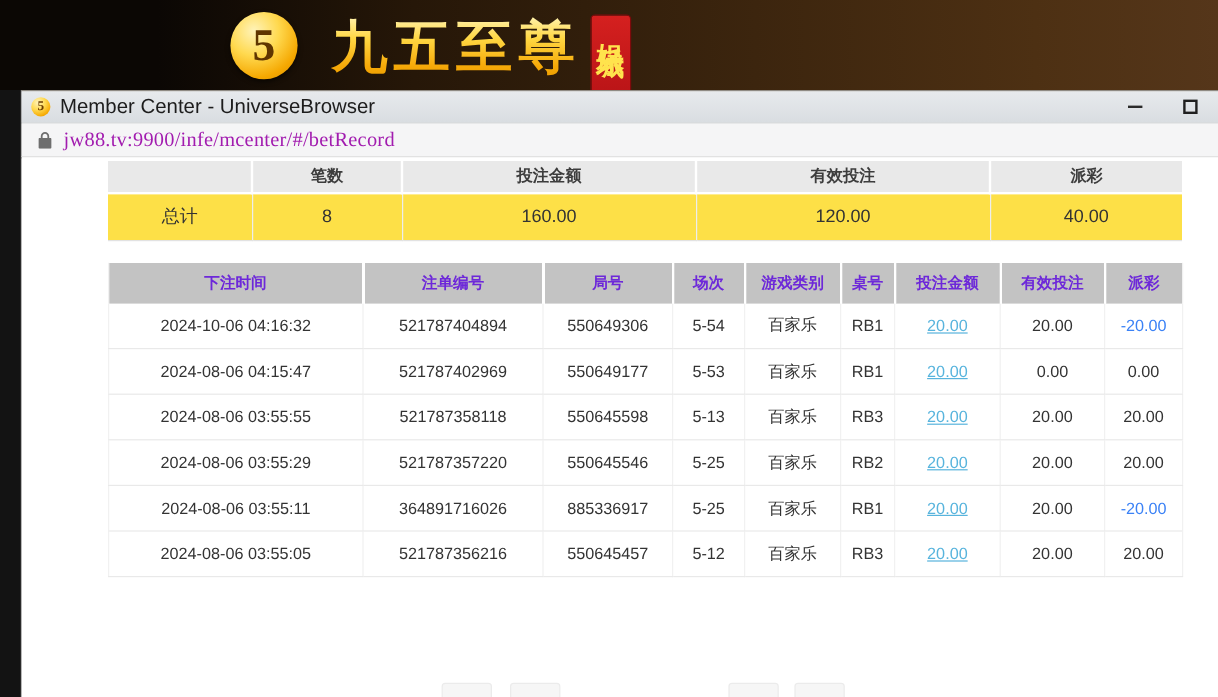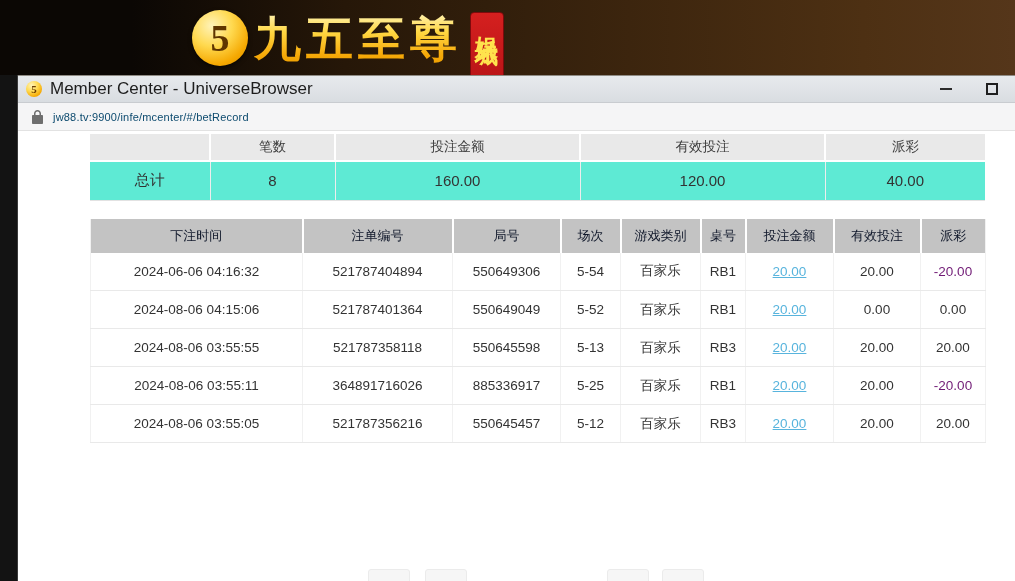--- a/index.html
+++ b/index.html
@@ -16,21 +16,21 @@
   }
   .logo { position:absolute; left:192px; top:10px; display:flex; align-items:flex-start; }
   .logo-circle {
     width:56px; height:56px; border-radius:50%;
     background:radial-gradient(circle at 35% 28%, #fff3b9 0%, #ffd94f 38%, #f5a801 72%, #d88c00 100%);
     box-shadow:0 2px 4px rgba(0,0,0,.6);
     display:flex; align-items:center; justify-content:center;
   }
   .logo-glyph { font-family:"Liberation Serif", serif; font-size:38px; font-weight:bold; color:#5f3500; line-height:1; }
   .brand-text {
-    margin-left:6px; font-size:47px; font-weight:bold; letter-spacing:5px; line-height:58px;
+    margin-left:28px; font-size:47px; font-weight:bold; letter-spacing:5px; line-height:58px;
     color:#f5b91e;
     background:linear-gradient(180deg,#fff0a8 8%,#ffd743 38%,#f6a908 78%,#e89b00 100%);
     -webkit-background-clip:text; background-clip:text; -webkit-text-fill-color:transparent;
     text-shadow:none; white-space:nowrap;
   }
   .brand-badge {
     margin-left:8px; margin-top:2px; width:34px; height:108px;
     background:linear-gradient(180deg,#d5201f 0%,#a90d12 100%);
     border:1px solid #7e0a0c; border-radius:4px; padding-top:5px;
     writing-mode:vertical-rl; text-orientation:upright;
@@ -61,53 +61,53 @@
   .win-controls { margin-left:auto; display:flex; height:100%; }
   .win-btn { width:46px; height:100%; display:flex; align-items:center; justify-content:center; cursor:pointer; }
   .minimize-glyph { width:12px; height:2px; background:#2b2b2b; }
   .maximize-glyph { width:12px; height:12px; border:2px solid #1f1f1f; background:transparent; }
 
   .urlbar {
     height:28px; background:#f5f5f6; border-bottom:1px solid #e2e2e2;
     display:flex; align-items:center; padding:0 14px;
   }
   .lock-icon { margin-right:10px; display:flex; }
-  .url-text { font-size:11px; color:#0c4a6e; letter-spacing:.2px; }
+  .url-text { font-size:17px; color:#a21caf; letter-spacing:.2px;font-family:Liberation Serif, serif; }
 
   .content { position:absolute; left:0; top:57px; right:0; bottom:0; background:#fff; padding:2px 0 0 72px; }
 
   table { border-collapse:collapse; table-layout:fixed; width:895px; }
   th, td { text-align:center; overflow:hidden; white-space:nowrap; }
 
   
   .summary-table th {
-    background:#e9e9e9; height:27px; font-size:13.5px; font-weight:normal; color:#3d3d3d;
+    background:#e9e9e9; height:27px; font-size:13.5px; font-weight:bold; color:#3d3d3d;
     border-right:2px solid #fff; border-bottom:2px solid #fff;
   }
   .summary-table th:last-child { border-right:none; }
   .summary-table td {
-    background:#5eead4; height:39px; font-size:15px; color:#333;
+    background:#fde047; height:39px; font-size:15px; color:#333;
     border-right:1px solid #ededed; border-bottom:1px solid #e2e2e2;text-align:center;
   }
   .summary-table td:last-child { border-right:none; }
 
   
   .bet-table { margin-top:18px; border-left:1px solid #f1f1f1; border-right:1px solid #f1f1f1; }
   .bet-table th {
-    background:#c3c3c3; height:34px; font-size:13px; font-weight:normal; color:#0f172a;
+    background:#c3c3c3; height:34px; font-size:13px; font-weight:bold; color:#6d28d9;
     border-right:2px solid rgba(255,255,255,.7);
   }
   .bet-table th:last-child { border-right:none; }
   .bet-table td {
     height:38px; font-size:13.5px; color:#333;
     border-bottom:1px solid #e9e9e9; border-right:1px solid #f1f1f1;
   }
   .bet-table td:last-child { border-right:none; }
   .bet-table a { color:#58b4dd; text-decoration:underline; cursor:pointer; }
-  .payout.neg { color:#701a75; }
+  .payout.neg { color:#3b82f6; }
 
   
   .pager-btn {
     position:absolute; top:494px; width:42px; height:30px;
     background:#f6f6f6; border:1px solid #ebebeb; border-radius:3px; cursor:pointer;
   }
   .pager-btn.b1 { left:350px; } .pager-btn.b2 { left:407px; }
   .pager-btn.b3 { left:589px; } .pager-btn.b4 { left:644px; }
 </style>
 </head>
@@ -200,57 +200,68 @@
           <th>游戏类别</th>
           <th>桌号</th>
           <th>投注金额</th>
           <th>有效投注</th>
           <th>派彩</th>
         </tr>
       </thead>
       <tbody>
 
           <tr>
-            <td>2024-06-06 04:16:32</td>
+            <td>2024-10-06 04:16:32</td>
             <td>521787404894</td>
             <td>550649306</td>
             <td>5-54</td>
             <td>百家乐</td>
             <td>RB1</td>
             <td><a>20.00</a></td>
             <td>20.00</td>
             <td class="payout neg">-20.00</td>
           </tr>
 
-
-          <tr>
-            <td>2024-08-06 04:15:06</td>
-            <td>521787401364</td>
-            <td>550649049</td>
-            <td>5-52</td>
+          <tr>
+            <td>2024-08-06 04:15:47</td>
+            <td>521787402969</td>
+            <td>550649177</td>
+            <td>5-53</td>
             <td>百家乐</td>
             <td>RB1</td>
             <td><a>20.00</a></td>
             <td>0.00</td>
             <td class="payout">0.00</td>
           </tr>
+
 
           <tr>
             <td>2024-08-06 03:55:55</td>
             <td>521787358118</td>
             <td>550645598</td>
             <td>5-13</td>
             <td>百家乐</td>
             <td>RB3</td>
             <td><a>20.00</a></td>
             <td>20.00</td>
             <td class="payout">20.00</td>
           </tr>
 
 
+          <tr>
+            <td>2024-08-06 03:55:29</td>
+            <td>521787357220</td>
+            <td>550645546</td>
+            <td>5-25</td>
+            <td>百家乐</td>
+            <td>RB2</td>
+            <td><a>20.00</a></td>
+            <td>20.00</td>
+            <td class="payout">20.00</td>
+          </tr>
 
           <tr>
             <td>2024-08-06 03:55:11</td>
             <td>364891716026</td>
             <td>885336917</td>
             <td>5-25</td>
             <td>百家乐</td>
             <td>RB1</td>
             <td><a>20.00</a></td>
             <td>20.00</td>

